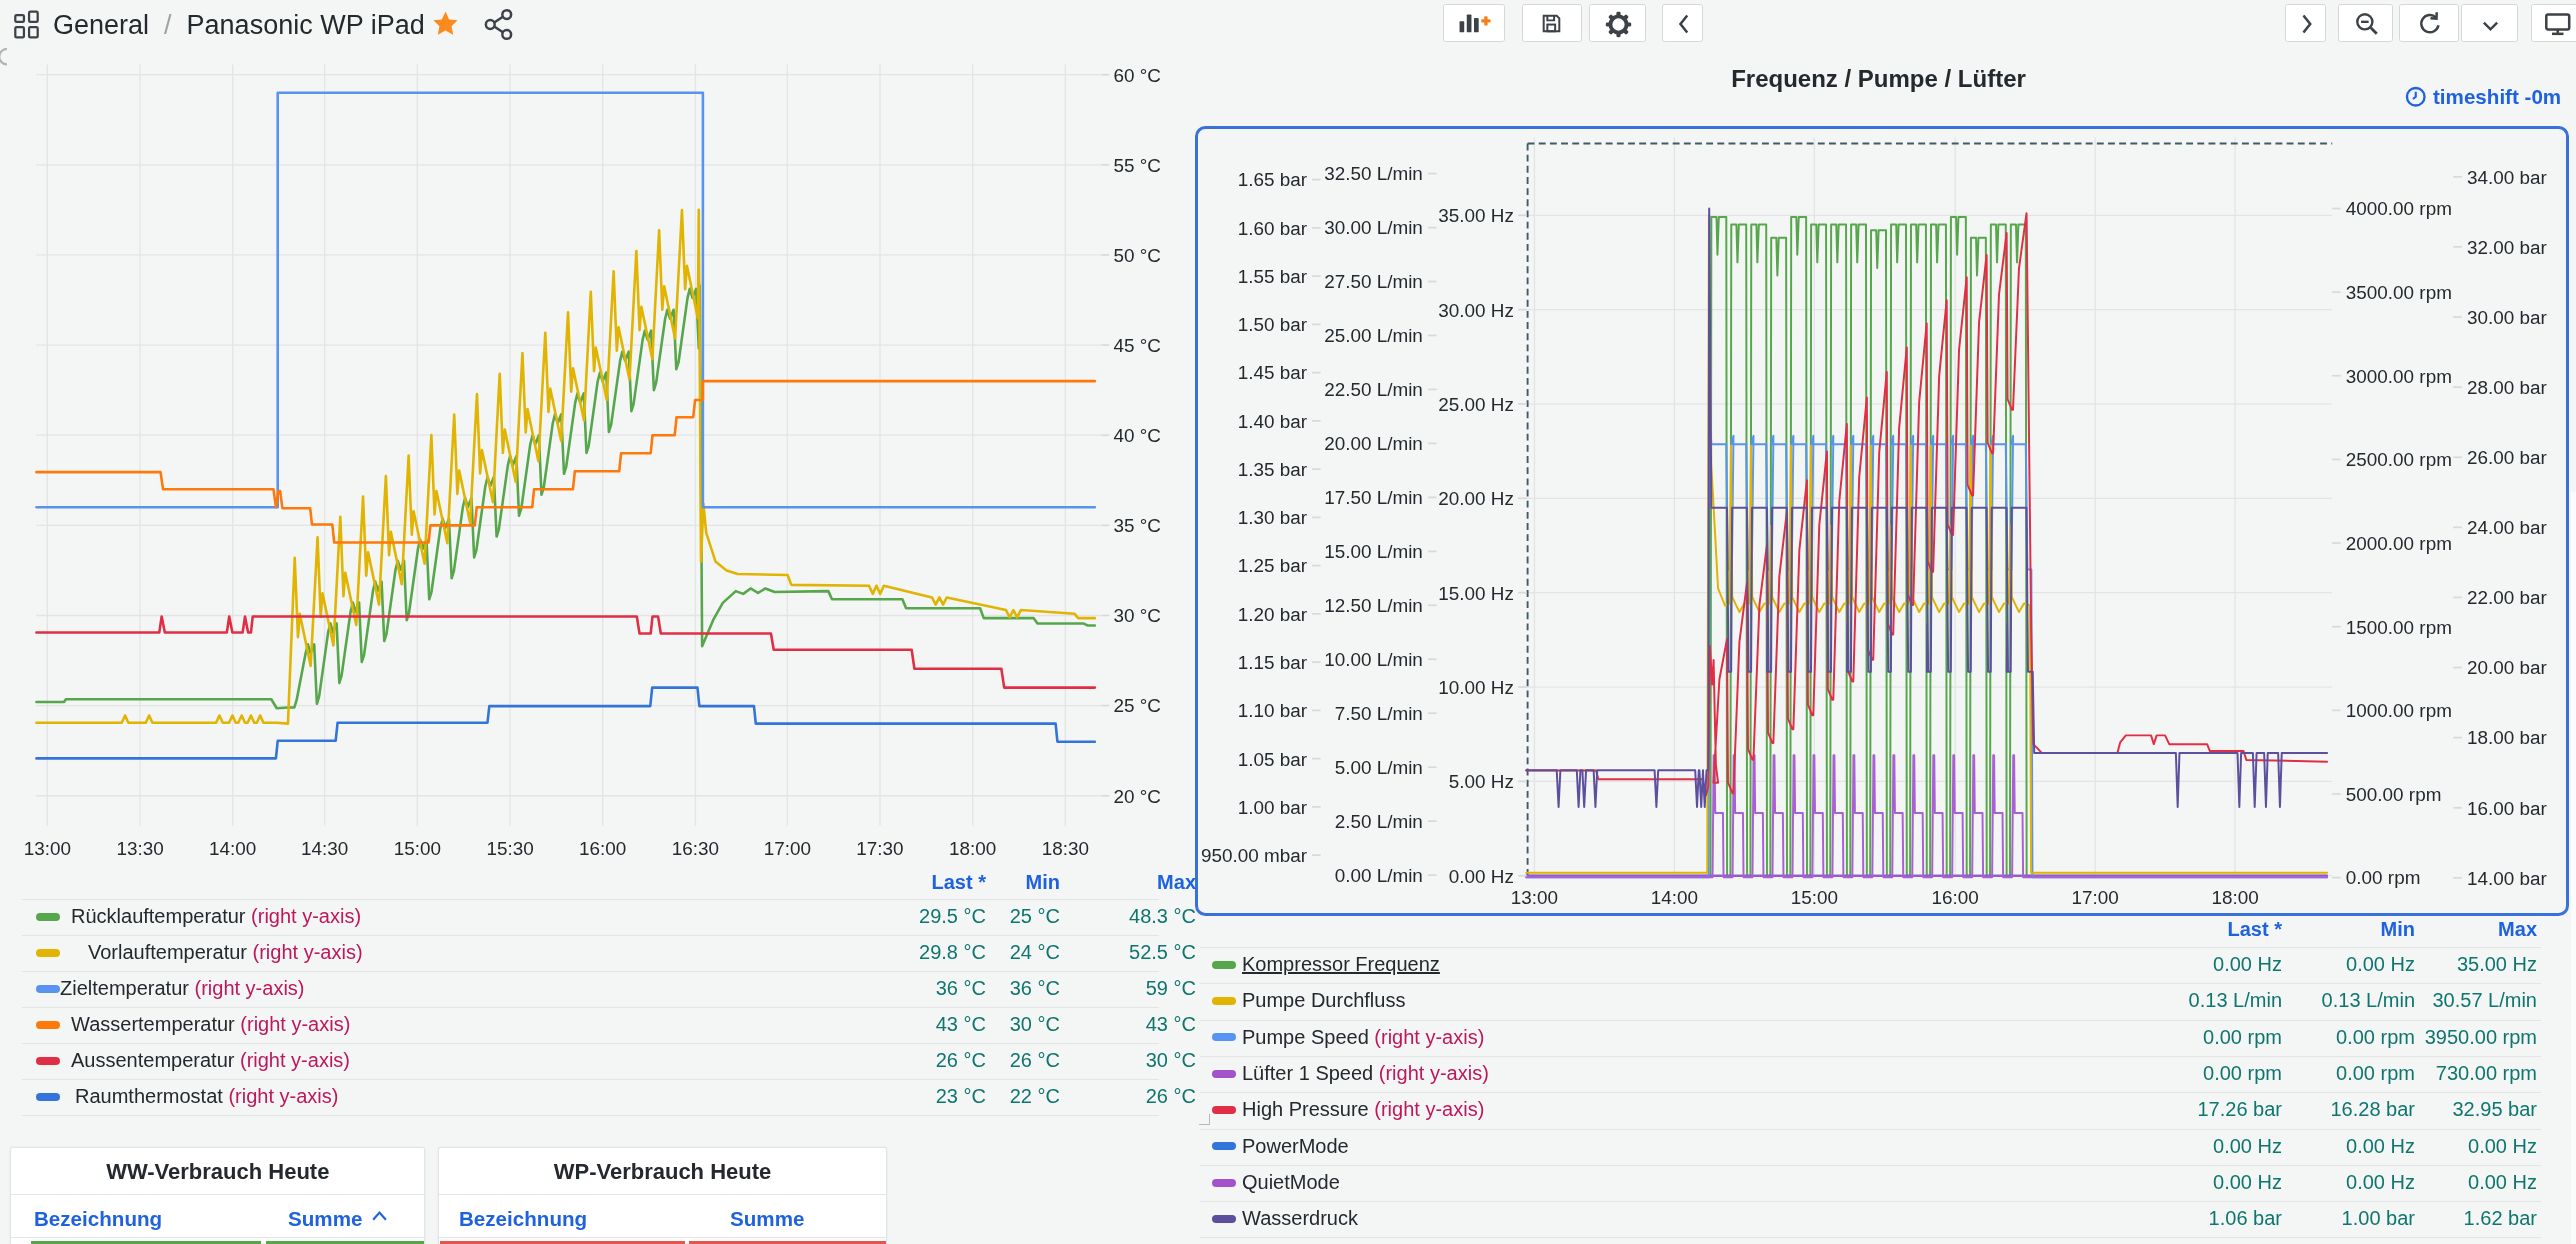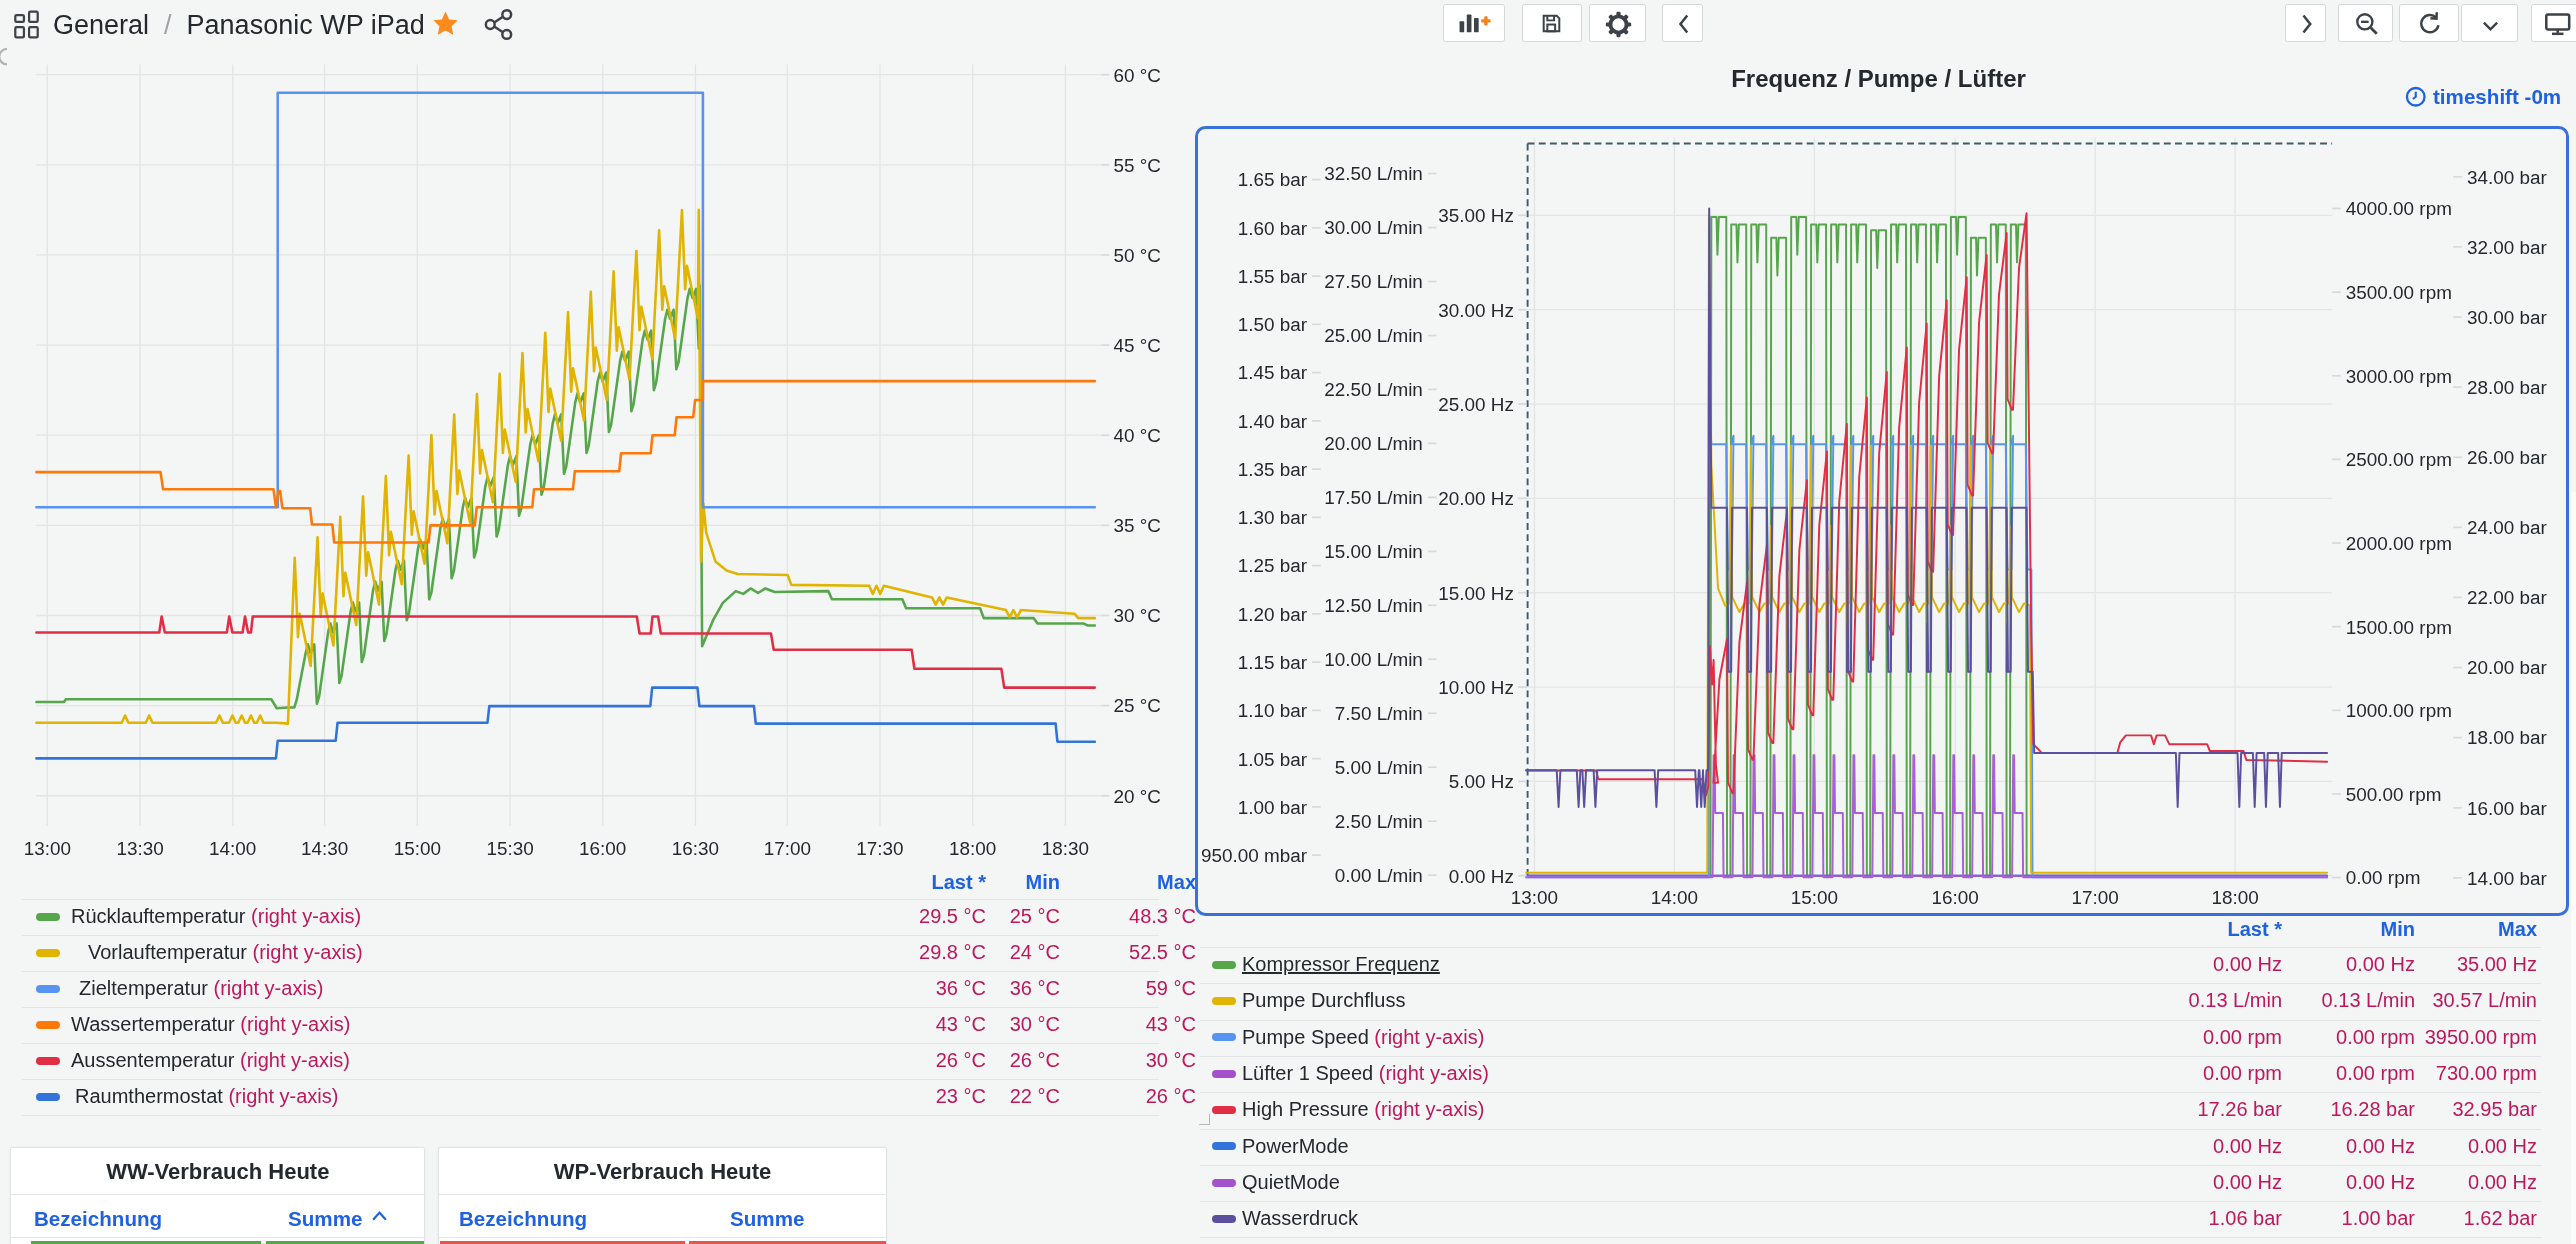--- a/index.html
+++ b/index.html
@@ -1,21 +1,21 @@
 <!DOCTYPE html>
 <html style="font-size:13.7px"><head><meta charset="utf-8">
 <style>
 * { margin:0; padding:0; }
 html,body { width:2576px; height:1244px; background:#f4f5f5;
   font-family:"Liberation Sans", sans-serif; overflow:hidden; }
 #app { position:relative; width:2576px; height:1244px; }
 .ax { font-size:22px; fill:#24292e; }
 .lh { position:absolute; font-size:20px; font-weight:bold; color:#1f62e0; text-align:right; }
 .ln { position:absolute; font-size:20px; color:#24292e; white-space:nowrap; }
-.lv { position:absolute; font-size:20px; color:#be185d; text-align:right; }
+.lv { position:absolute; font-size:20px; color:#0f766e; text-align:right; }
 .dim { color:#be185d; }
 </style></head>
 <body>
 <div id="app">
 <svg width="31" height="31" style="position:absolute;left:11px;top:9.4px" viewBox="0 0 36 36">
 <rect x="5" y="7" width="10" height="8" rx="1.5" fill="none" stroke="#3d4248" stroke-width="2.6"></rect>
 <rect x="21" y="3" width="10" height="12" rx="1.5" fill="none" stroke="#3d4248" stroke-width="2.6"></rect>
 <rect x="5" y="21" width="10" height="12" rx="1.5" fill="none" stroke="#3d4248" stroke-width="2.6"></rect>
 <rect x="21" y="21" width="10" height="12" rx="1.5" fill="none" stroke="#3d4248" stroke-width="2.6"></rect>
     </svg>
@@ -300,21 +300,21 @@
     <div class="lv" style="left:957px;top:905px;width:103px;">25 °C</div>
     <div class="lv" style="left:1076px;top:905px;width:120px;">48.3 °C</div>
     <div style="position:absolute;left:22px;top:935px;width:1137px;height:1.3px;background:#e3e4e6"></div>
     <div style="position:absolute;left:36px;top:949px;width:24px;height:7.7px;border-radius:4.3px;background:#E0B400"></div>
     <div class="ln" style="left:88px;top:941px;">Vorlauftemperatur <span class="dim">(right y-axis)</span></div>
     <div class="lv" style="left:840px;top:941px;width:146px;">29.8 °C</div>
     <div class="lv" style="left:957px;top:941px;width:103px;">24 °C</div>
     <div class="lv" style="left:1076px;top:941px;width:120px;">52.5 °C</div>
     <div style="position:absolute;left:22px;top:971px;width:1137px;height:1.3px;background:#e3e4e6"></div>
     <div style="position:absolute;left:36px;top:985px;width:24px;height:7.7px;border-radius:4.3px;background:#5794F2"></div>
-    <div class="ln" style="left:79px;top:977px;">Zieltemperatur <span class="dim">(right y-axis)</span></div>
+    <div class="ln" style="left:60px;top:977px;">Zieltemperatur <span class="dim">(right y-axis)</span></div>
     <div class="lv" style="left:840px;top:977px;width:146px;">36 °C</div>
     <div class="lv" style="left:957px;top:977px;width:103px;">36 °C</div>
     <div class="lv" style="left:1076px;top:977px;width:120px;">59 °C</div>
     <div style="position:absolute;left:22px;top:1007px;width:1137px;height:1.3px;background:#e3e4e6"></div>
     <div style="position:absolute;left:36px;top:1021px;width:24px;height:7.7px;border-radius:4.3px;background:#FF780A"></div>
     <div class="ln" style="left:71px;top:1013px;">Wassertemperatur <span class="dim">(right y-axis)</span></div>
     <div class="lv" style="left:840px;top:1013px;width:146px;">43 °C</div>
     <div class="lv" style="left:957px;top:1013px;width:103px;">30 °C</div>
     <div class="lv" style="left:1076px;top:1013px;width:120px;">43 °C</div>
     <div style="position:absolute;left:22px;top:1043px;width:1137px;height:1.3px;background:#e3e4e6"></div>

